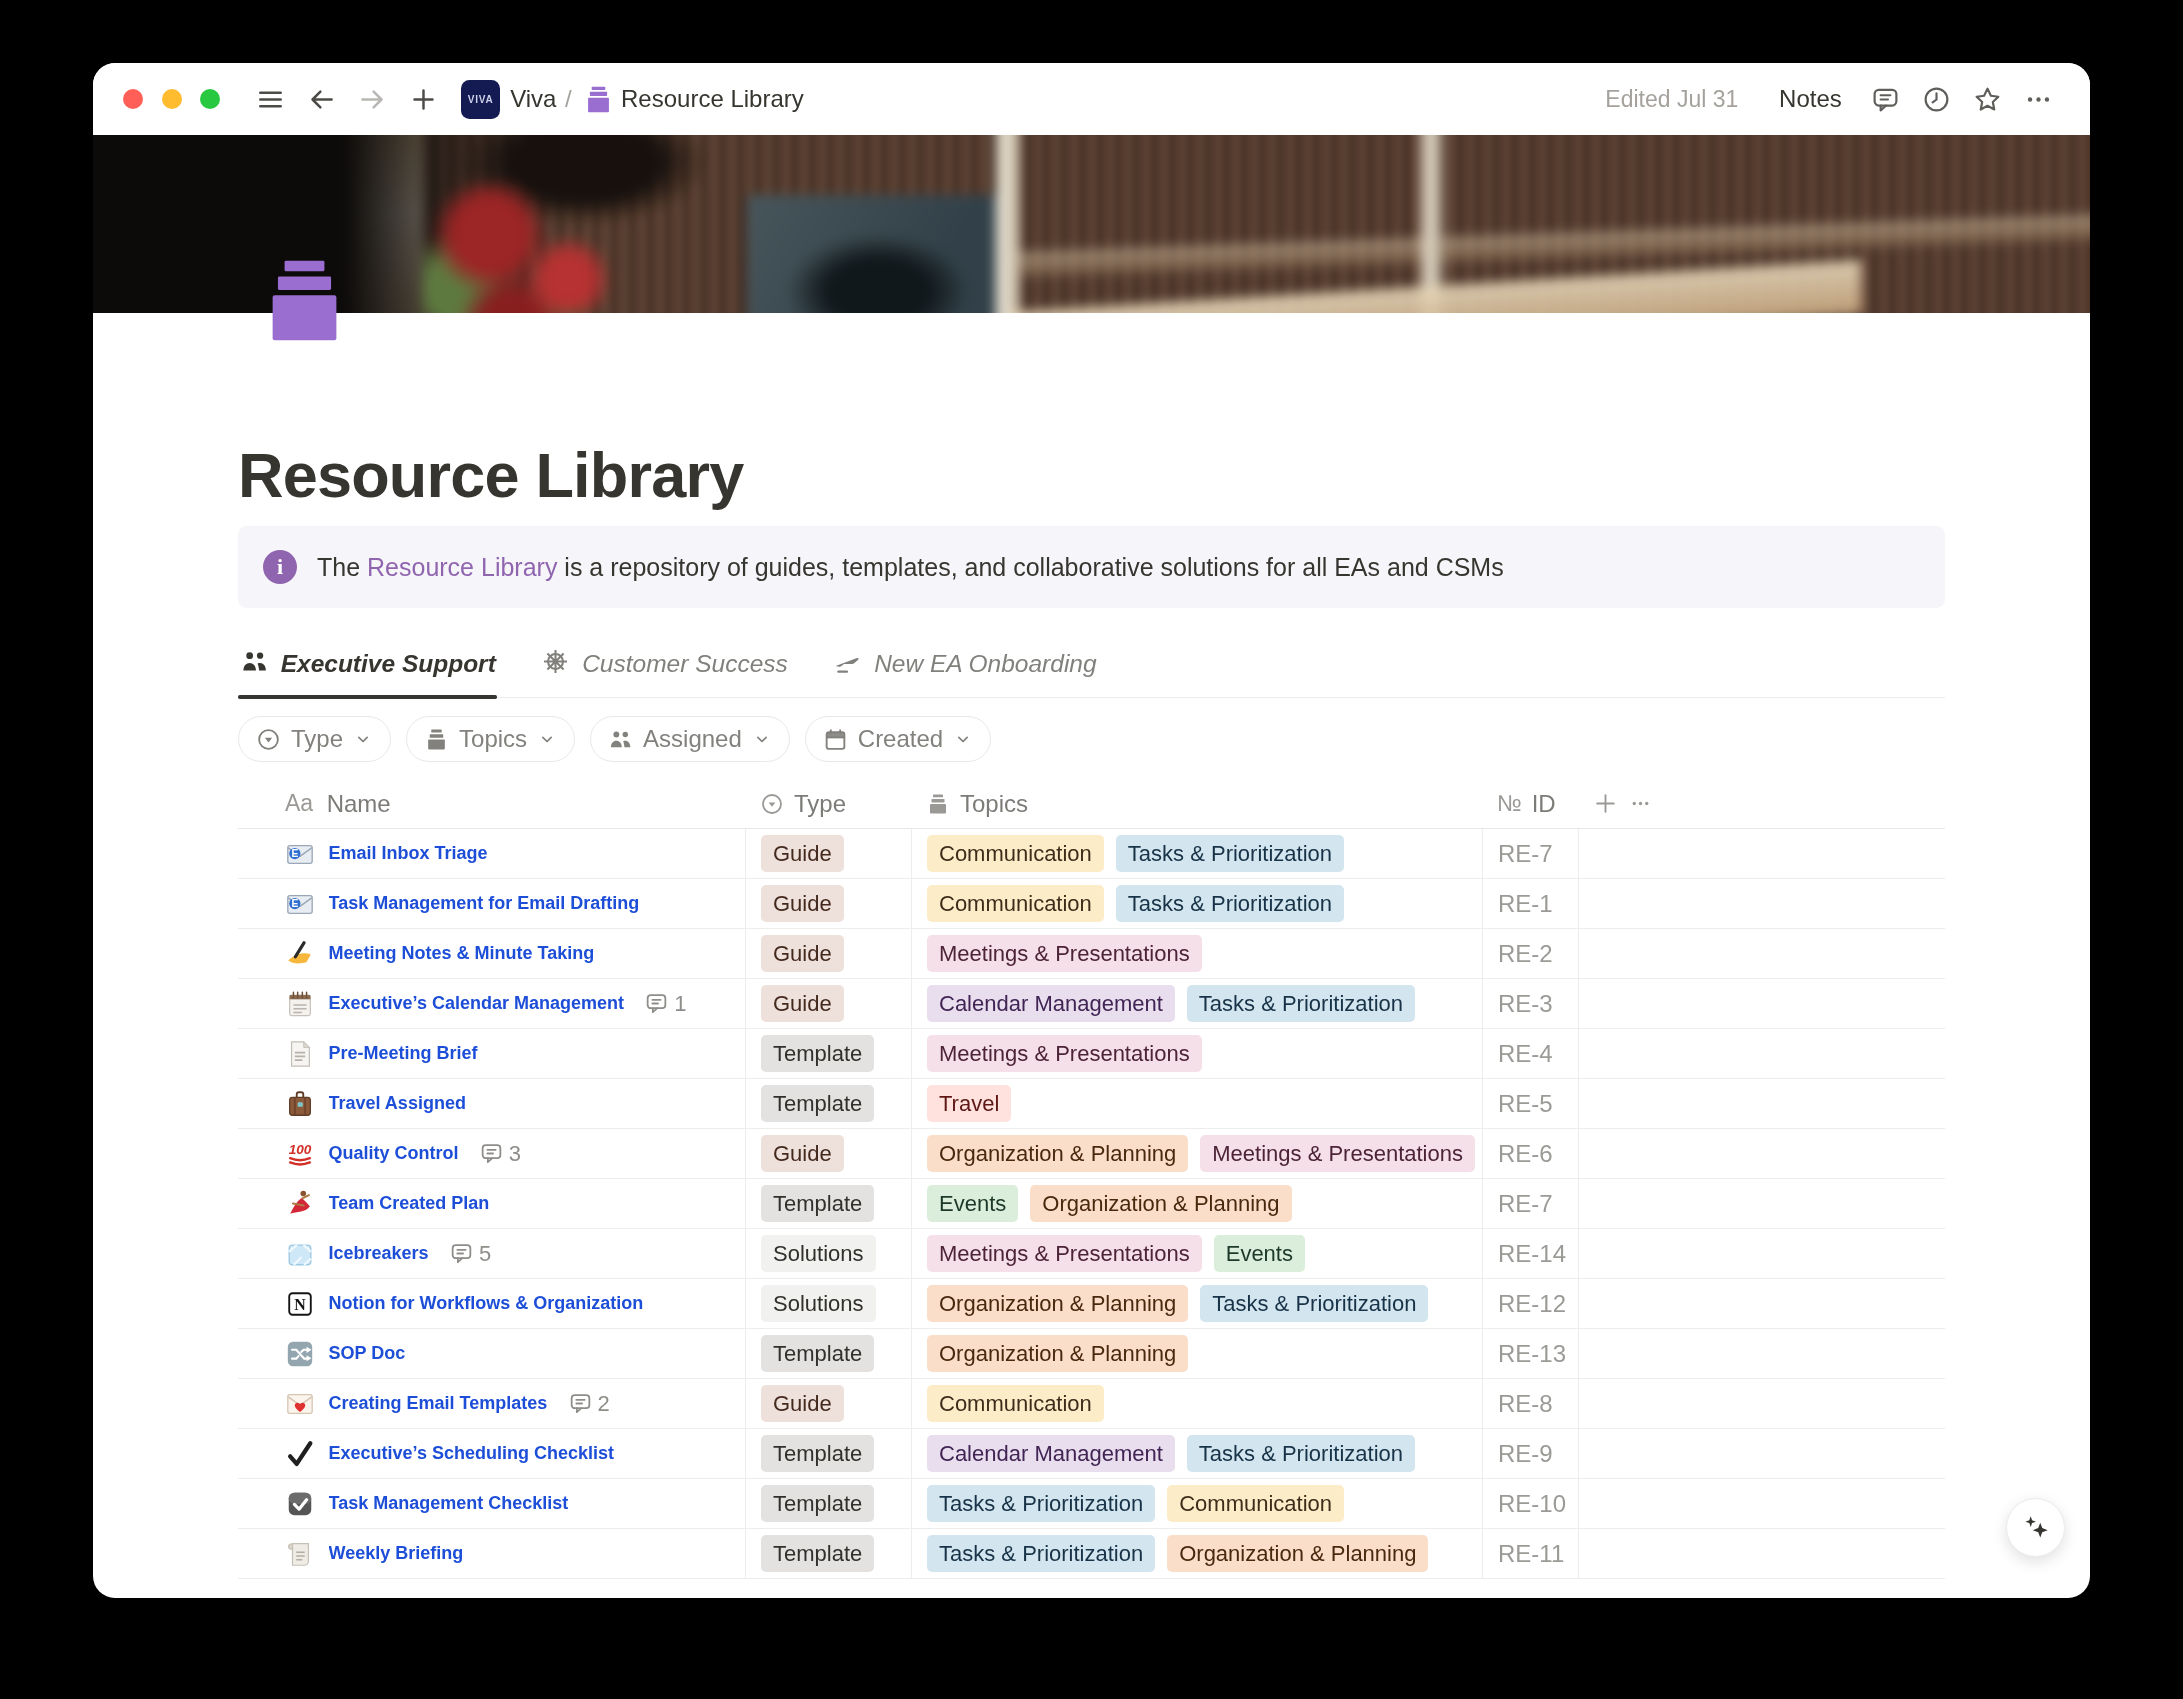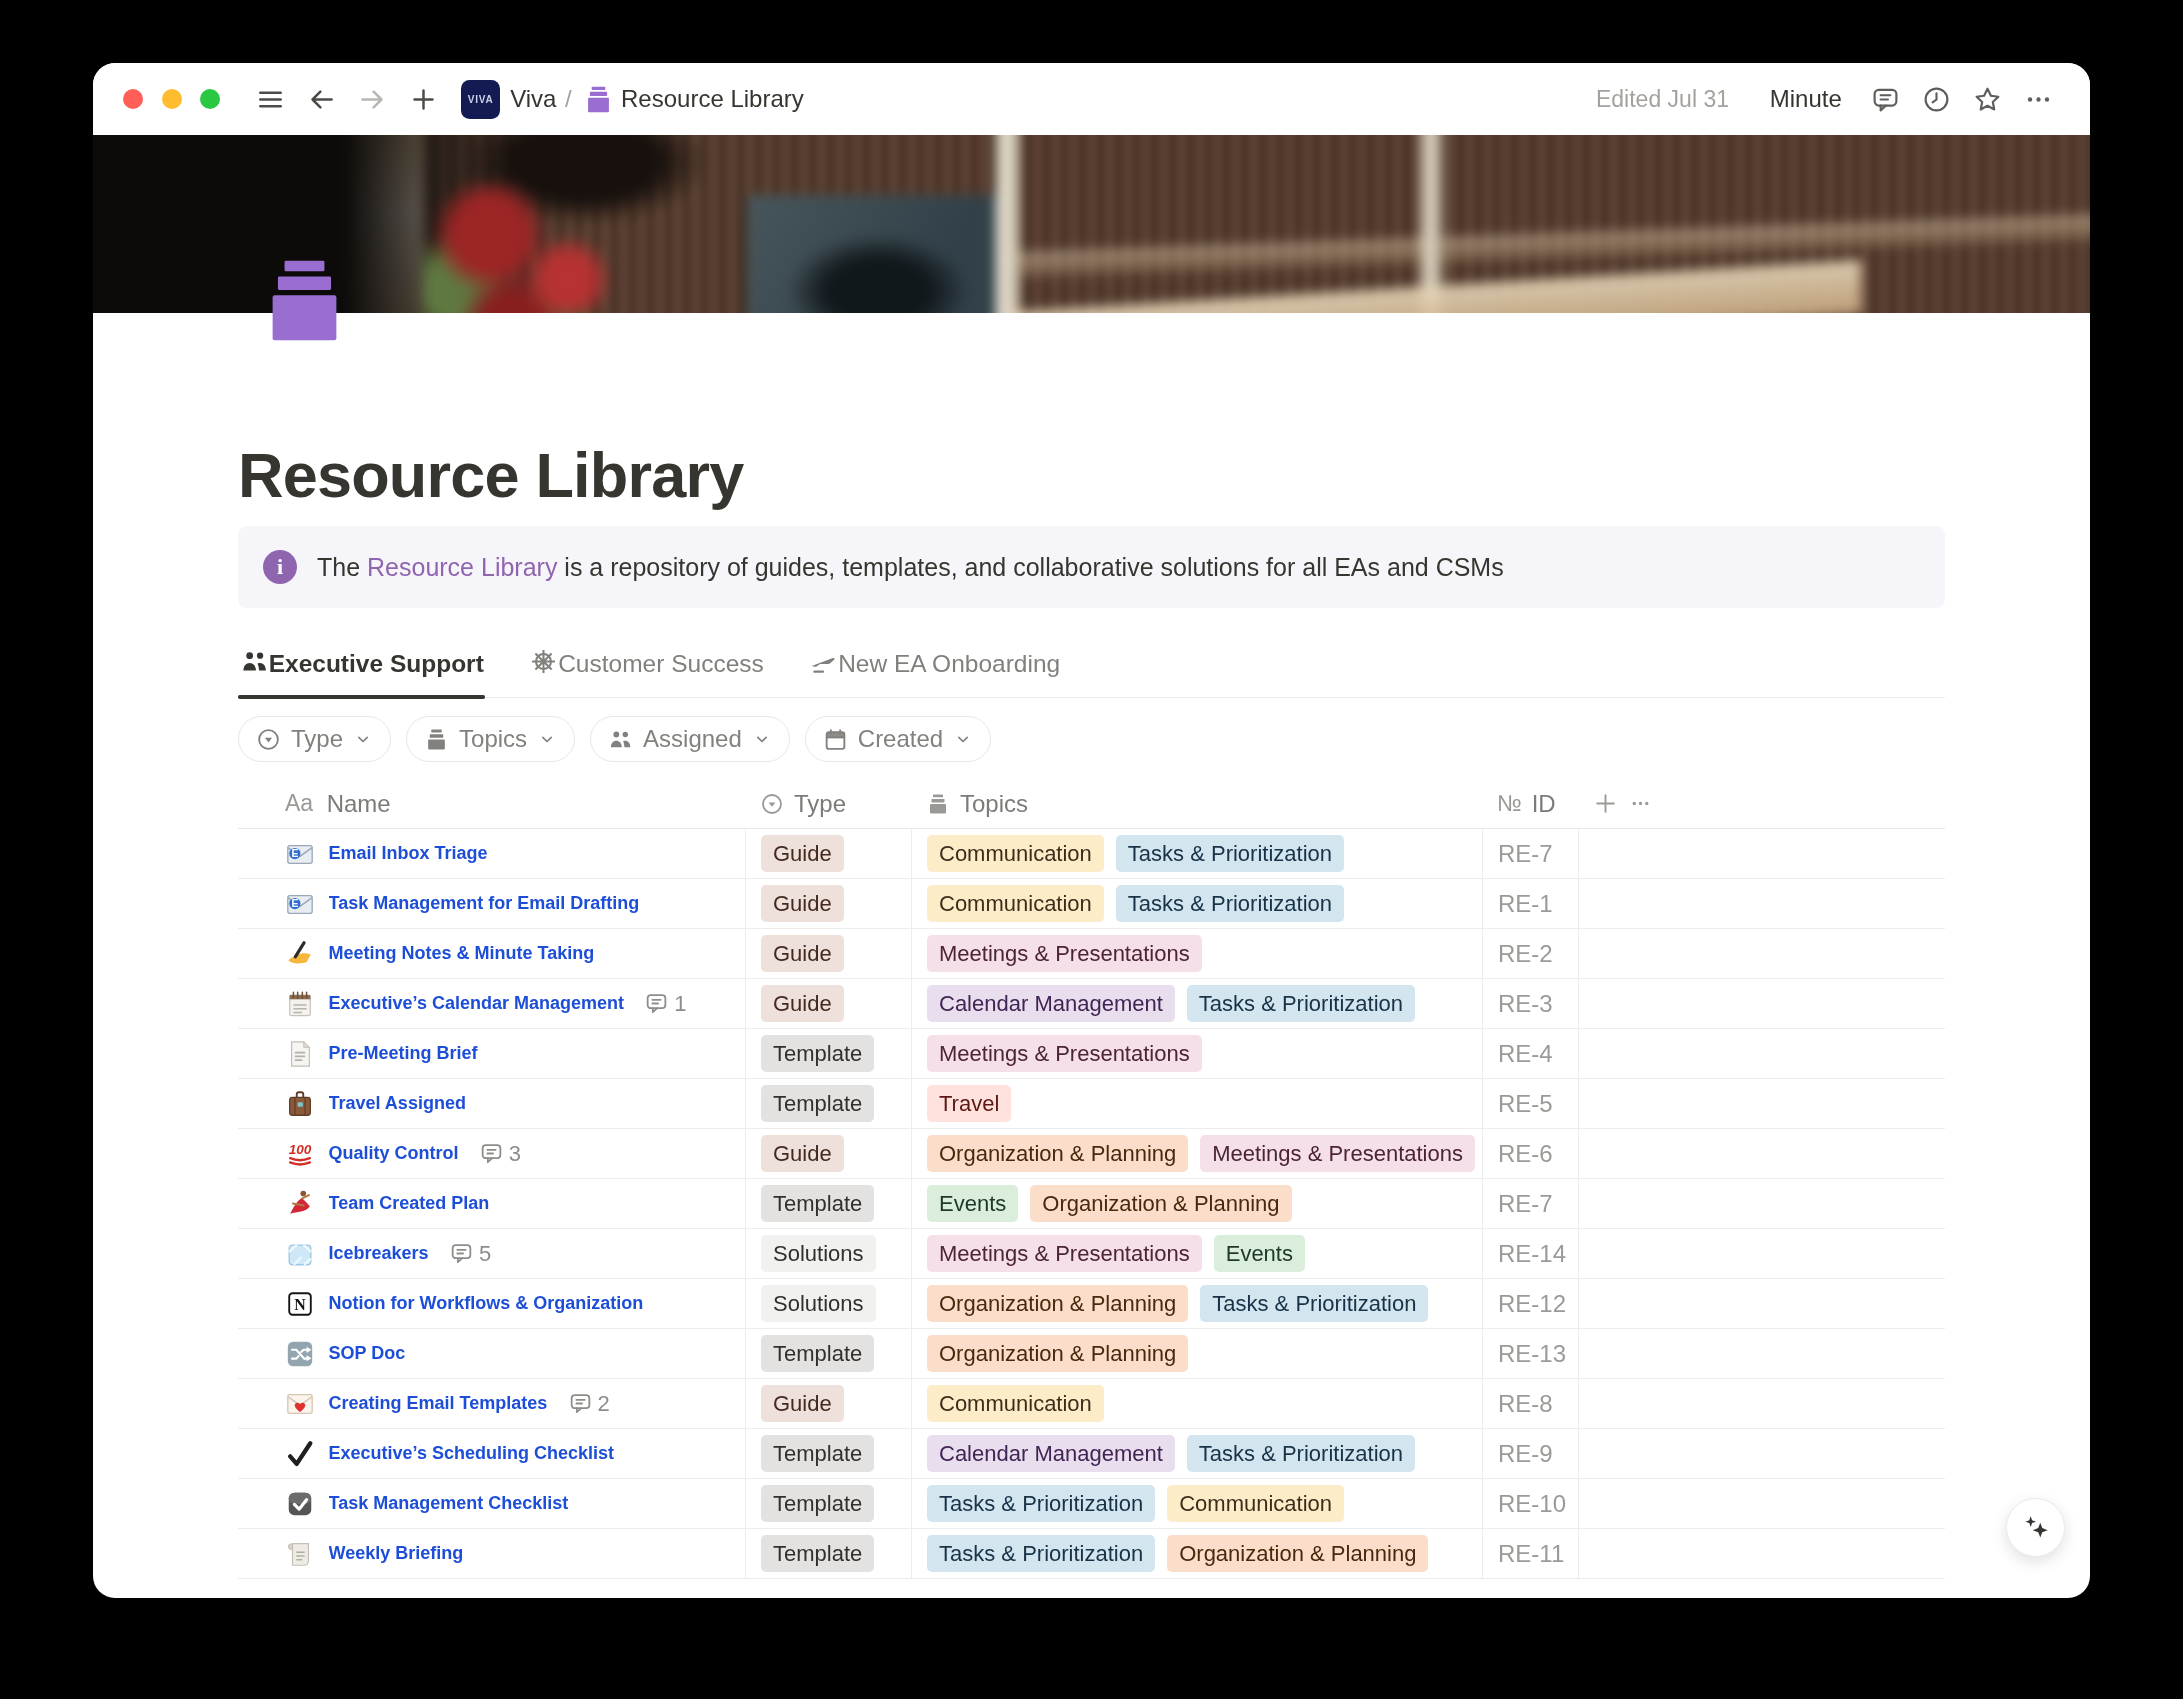--- a/index.html
+++ b/index.html
@@ -48,21 +48,21 @@
   .page-icon{position:absolute;left:169px;top:195px;width:85px;height:103px;z-index:4;}
   .page-body{padding:0 145px;}
   .page-title{margin-top:123px;font-size:63px;line-height:78px;font-weight:800;letter-spacing:-0.8px;color:#37352f;}
   .callout{margin-top:12px;background:#f6f5f9;border-radius:8.5px;display:flex;align-items:center;gap:20px;padding:24px 25px;}
   .callout-icon{width:34px;height:34px;border-radius:50%;background:#9065b0;color:#fff;display:flex;align-items:center;justify-content:center;
     font-size:22px;font-weight:700;font-family:"Liberation Serif",serif;flex:0 0 auto;}
   .callout-text{font-size:25px;color:#37352f;}
   .callout-text .link{color:#9065b0;font-weight:500;}
   
   .tabs{display:flex;gap:42px;margin-top:30px;border-bottom:1.7px solid rgba(55,53,47,.09);}
-  .tab{display:flex;align-items:center;padding:8.5px 1.7px 15px;font-size:24.5px;color:#81807c;cursor:pointer;position:relative;}
+  .tab{display:flex;align-items:center;gap:12px;padding:8.5px 1.7px 15px;font-size:24.5px;color:#81807c;cursor:pointer;position:relative;font-style:italic;}
   .tab svg{width:29px;height:29px;}
   .tab.active{color:#37352f;font-weight:600;}
   .tab.active::after{content:"";position:absolute;left:0;right:0;bottom:-2.5px;height:4.2px;background:#37352f;border-radius:1.7px;}
   
   .filters{display:flex;gap:15px;margin-top:18.6px;}
   .filter-pill{display:flex;align-items:center;gap:10px;border:1.7px solid #e9e8e6;border-radius:24px;height:44px;padding:0 17px;
     color:#83817d;font-size:24px;cursor:pointer;background:#fff;}
   .filter-pill svg{width:25px;height:25px;}
   .filter-pill .chev svg{width:20px;height:20px;}
   
@@ -133,21 +133,21 @@
             <rect x="17" y="4" width="30" height="7" rx="1.5"></rect>
             <rect x="13" y="15" width="38" height="9" rx="1.5"></rect>
             <rect x="9" y="28" width="46" height="32" rx="2"></rect>
           </g>
         </svg>
     </span>
     <span class="crumb">Resource Library</span>
 
     <div class="topbar-right">
       <span class="edited">Edited Jul 31</span>
-      <span class="share">Minute</span>
+      <span class="share">Notes</span>
       <div class="tb-right-icon">
         <svg viewBox="0 0 24 24" fill="none" stroke="currentColor" stroke-width="1.8" stroke-linecap="round" stroke-linejoin="round">
             <rect x="3" y="4" width="18" height="13" rx="3.5"></rect>
             <path d="M8 8.5h8M8 12h6M8 17v4l4.5-4"></path>
           </svg>
       </div>
       <div class="tb-right-icon">
         <svg viewBox="0 0 24 24" fill="none" stroke="currentColor" stroke-width="1.8" stroke-linecap="round">
             <circle cx="12" cy="12" r="9"></circle>
             <path d="M12 7v5l-3.2 2.4"></path>

